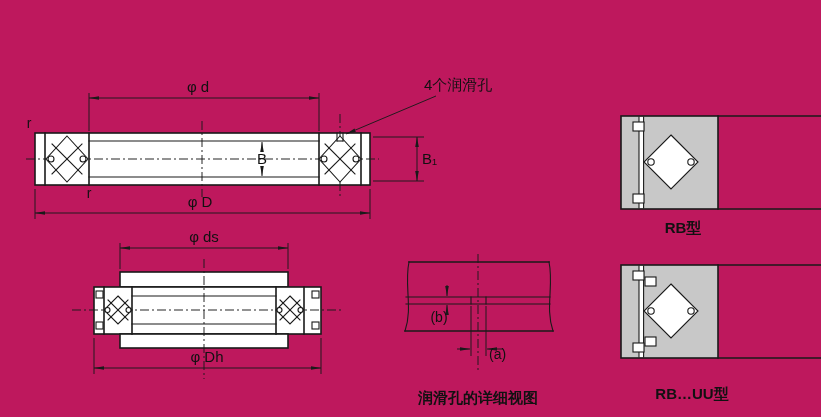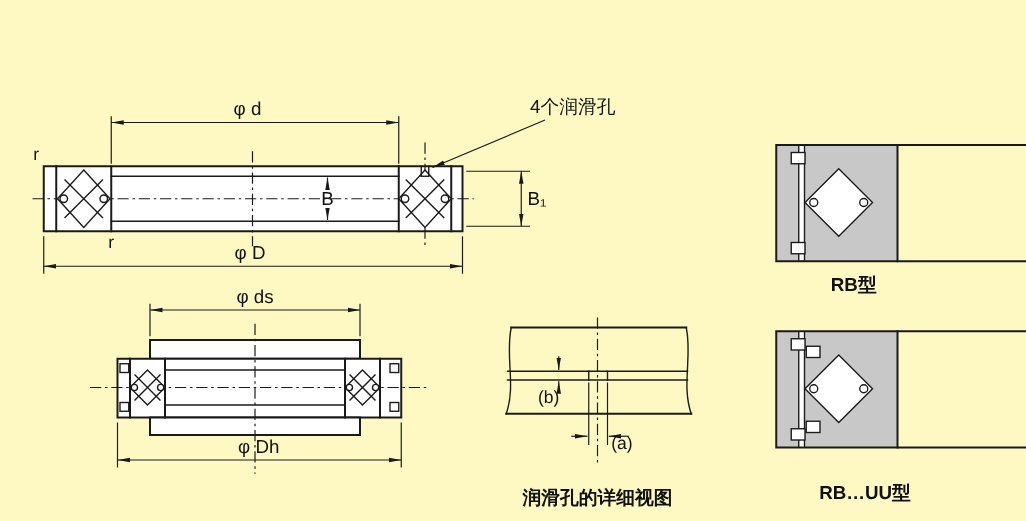--- a/index.html
+++ b/index.html
@@ -1,16 +1,16 @@
 <!DOCTYPE html>
 <html><head>
 <meta charset="utf-8">
 <style>
   html,body{margin:0;padding:0;background:#fff;}
-  .canvas{position:relative;width:821px;height:417px;background:#fef9c3;overflow:hidden;
+  .canvas{position:relative;width:821px;height:417px;background:#be185d;overflow:hidden;
           font-family:"Liberation Sans","DejaVu Sans",sans-serif;text-align:right;}
   svg{display:block;}
   text{fill:#111;font-family:"Liberation Sans","DejaVu Sans",sans-serif;font-size:15px;}
   .small{font-size:14px;}
   .cap{font-weight:700;}
   .s16{stroke:#1a1a1a;stroke-width:1.6;stroke-linecap:square;}
   .s11{stroke:#1a1a1a;stroke-width:1.1;stroke-linecap:square;}
   .s09{stroke:#1a1a1a;stroke-width:0.95;}
   .cl{stroke:#1a1a1a;stroke-width:0.95;stroke-dasharray:9 3 2 3;}
   .nf{fill:none;}

